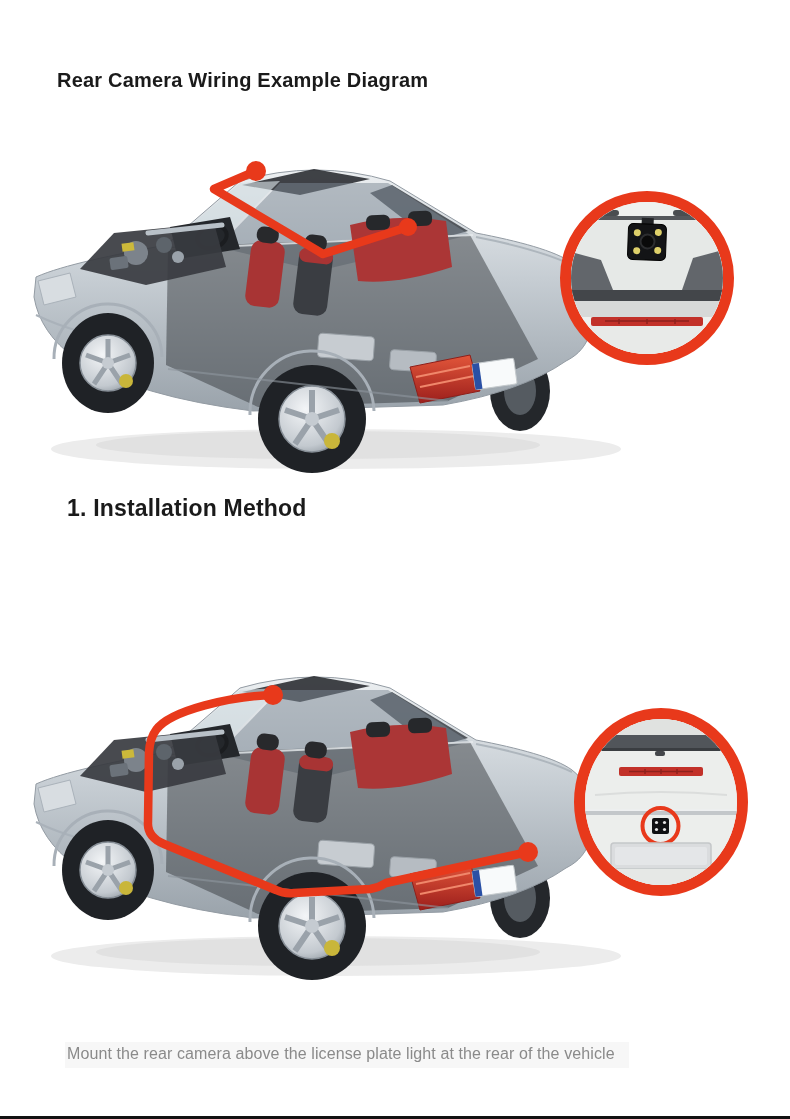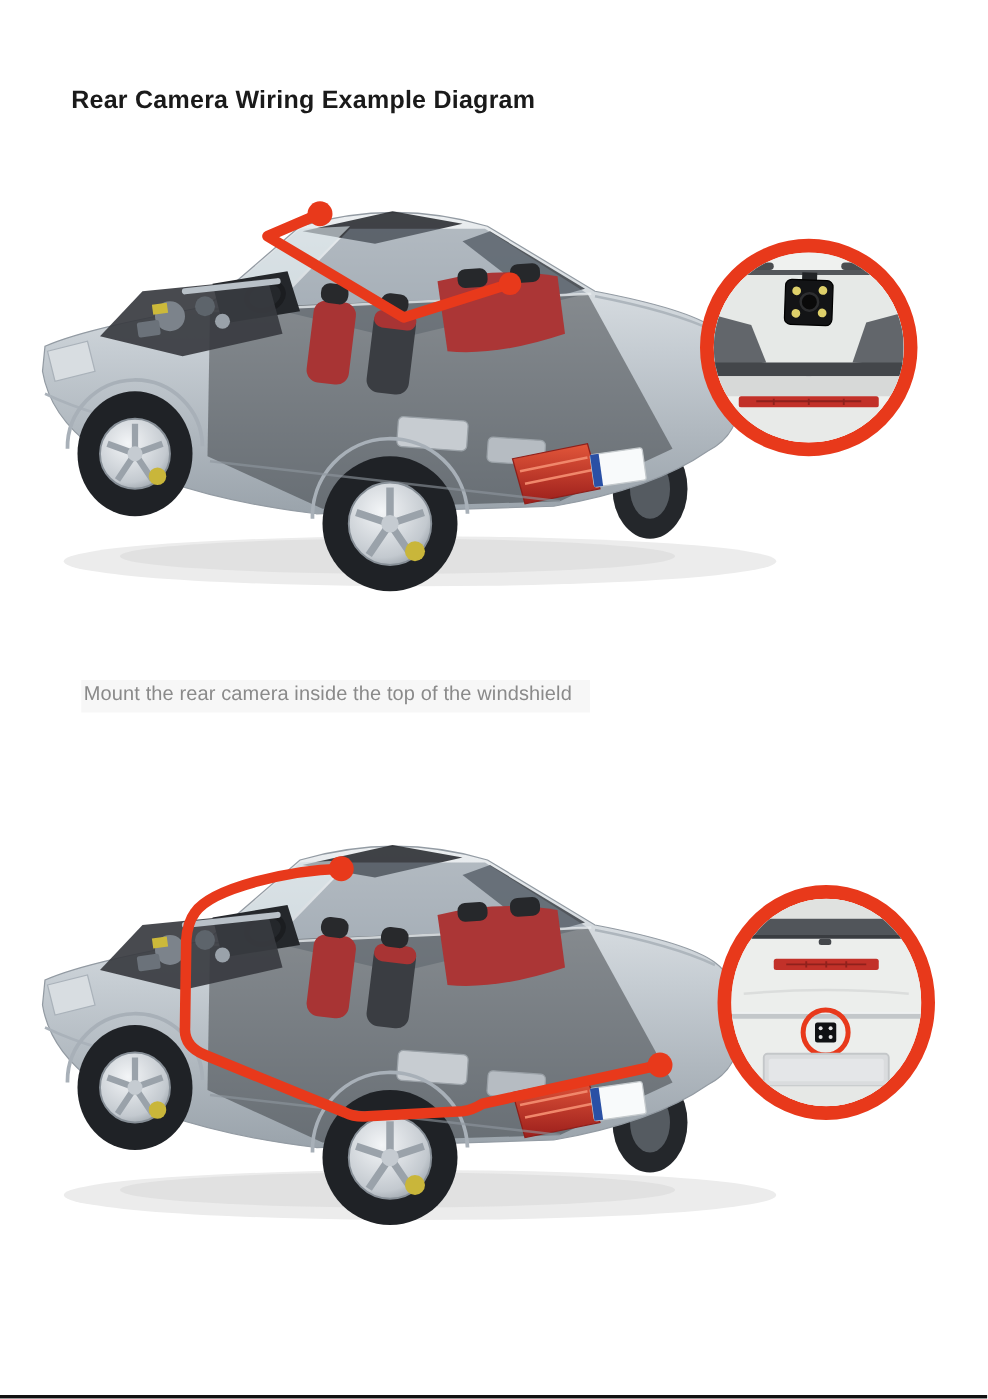--- a/index.html
+++ b/index.html
@@ -180,21 +180,21 @@
         <rect x="0" y="88" width="152" height="11" fill="#43464a"></rect>
         <rect x="74" y="99" width="4" height="14" fill="#9ea2a5"></rect>
         <rect x="0" y="99" width="152" height="16" fill="#d7d9d8"></rect>
         <rect x="20" y="115" width="112" height="9" rx="2" fill="var(--brake-light-red)"></rect>
         <path d="M 34 119 h 84 M 48 117 v 5 M 76 117 v 5 M 104 117 v 5" stroke="#8f211c" stroke-width="1.5"></path>
         <rect x="0" y="124" width="152" height="28" fill="#e8eae8"></rect>
       </svg>
     </div>
   </figure>
 
-  <p class="section-subtitle" id="subtitle-1">Mount the rear camera inside the top of the windshield</p>
+  <h2 class="section-heading" id="heading-1">1. Installation Method</h2>
 
   <figure class="diagram" id="diagram-2">
     <svg class="car-stage" viewBox="0 0 630 345">
       <use href="#car-art"></use>
       <g>
         <path class="wire" d="M 255 59 C 215 60 152 74 138 94 Q 132 102 131 116 L 130 186
                               Q 129 201 146 208 L 258 254 Q 266 258 276 257 L 352 253
                               Q 360 252 368 247 L 510 216" stroke-width="9"></path>
         <circle class="wire-dot" cx="255" cy="59" r="10"></circle>
         <circle class="wire-dot" cx="510" cy="216" r="10"></circle>
@@ -221,15 +221,16 @@
           <circle cx="79.5" cy="110.5" r="1.6" fill="#e6e6e6"></circle>
           <circle cx="75.5" cy="107" r="18" fill="none" stroke="var(--accent)" stroke-width="4"></circle>
         </g>
         <rect x="26" y="124" width="100" height="26" rx="3" fill="#dadcde" stroke="#c4c7c9" stroke-width="1.5"></rect>
         <rect x="30" y="128" width="92" height="18" rx="2" fill="#e4e6e8"></rect>
         <rect x="0" y="150" width="152" height="16" fill="#e6e8e6"></rect>
       </svg>
     </div>
   </figure>
 
+  <p class="section-subtitle" id="subtitle-2">Mount the rear camera above the license plate light at the rear of the vehicle</p>
 
   <div class="bottom-rule"></div>
 </div>
 
 </body></html>

